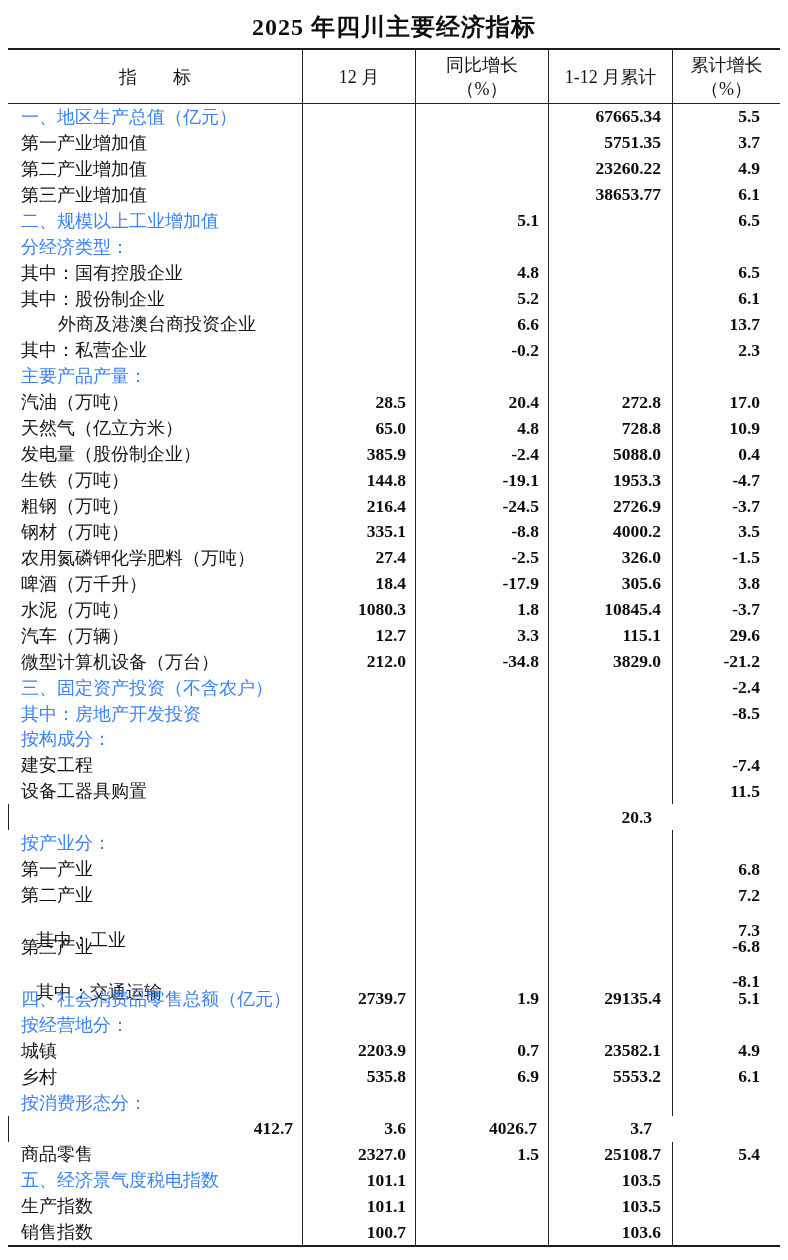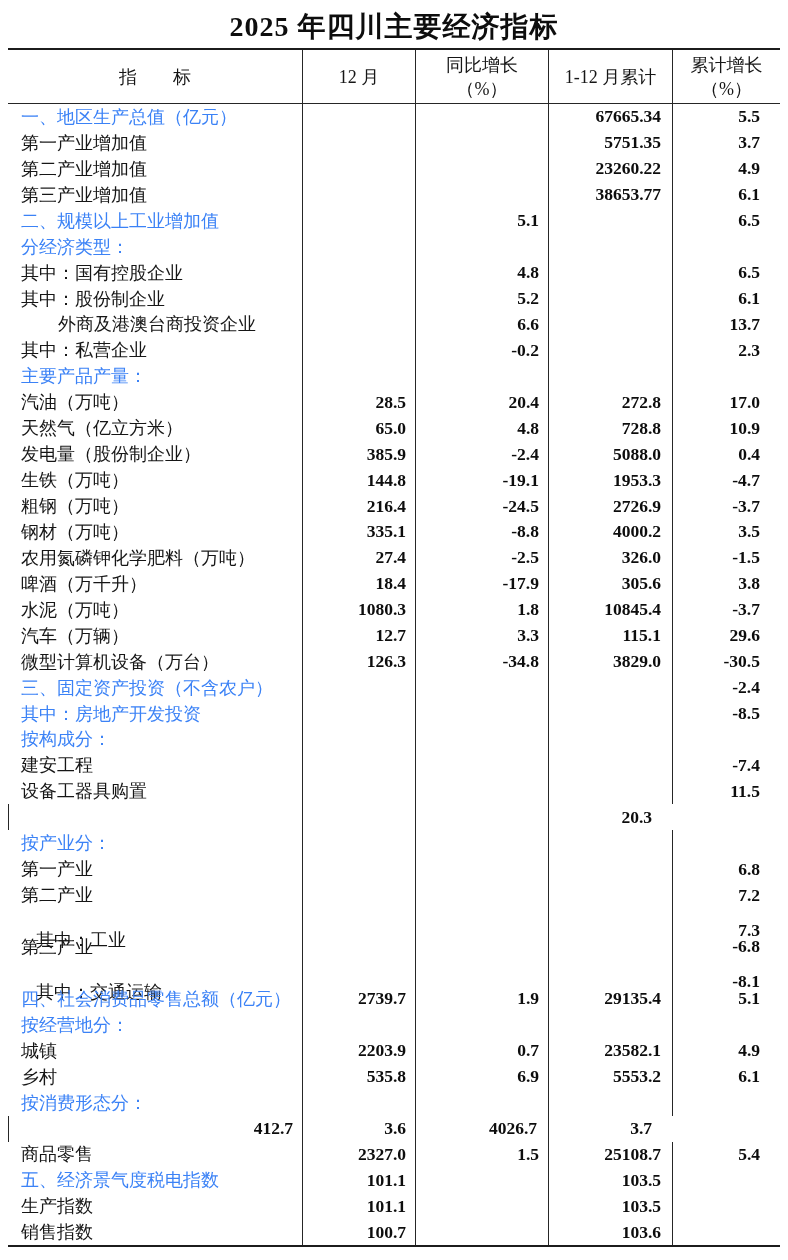--- a/index.html
+++ b/index.html
@@ -15,21 +15,21 @@
   .page {
     width: 788px;
     height: 1260px;
     position: relative;
   }
   .title {
     margin: 0;
     padding-top: 9px;
     height: 39px;
     text-align: center;
-    font-size: 28px;
+    font-size: 24px;
     font-weight: 700;
     letter-spacing: 1px;
     color: #0d0d0d;
     line-height: 36px;
   }
   .table {
     margin-left: 8px;
     width: 772px;
     border-top: 2px solid #1c1c1c;
     border-bottom: 2px solid #1c1c1c;
@@ -247,24 +247,24 @@
         </div>
         <div class="tr">
           <div class="td c1 ind0">汽车（万辆）</div>
           <div class="td num c2">12.7</div>
           <div class="td num c3">3.3</div>
           <div class="td num c4">115.1</div>
           <div class="td num c5">29.6</div>
         </div>
         <div class="tr">
           <div class="td c1 ind0">微型计算机设备（万台）</div>
-          <div class="td num c2">126.3</div>
+          <div class="td num c2">212.0</div>
           <div class="td num c3">-34.8</div>
           <div class="td num c4">3829.0</div>
-          <div class="td num c5">-30.5</div>
+          <div class="td num c5">-21.2</div>
         </div>
         <div class="tr bold">
           <div class="td c1 ind0">三、固定资产投资（不含农户）</div>
           <div class="td num c2"></div>
           <div class="td num c3"></div>
           <div class="td num c4"></div>
           <div class="td num c5">-2.4</div>
         </div>
         <div class="tr bold">
           <div class="td c1 ind0">其中：房地产开发投资</div>

